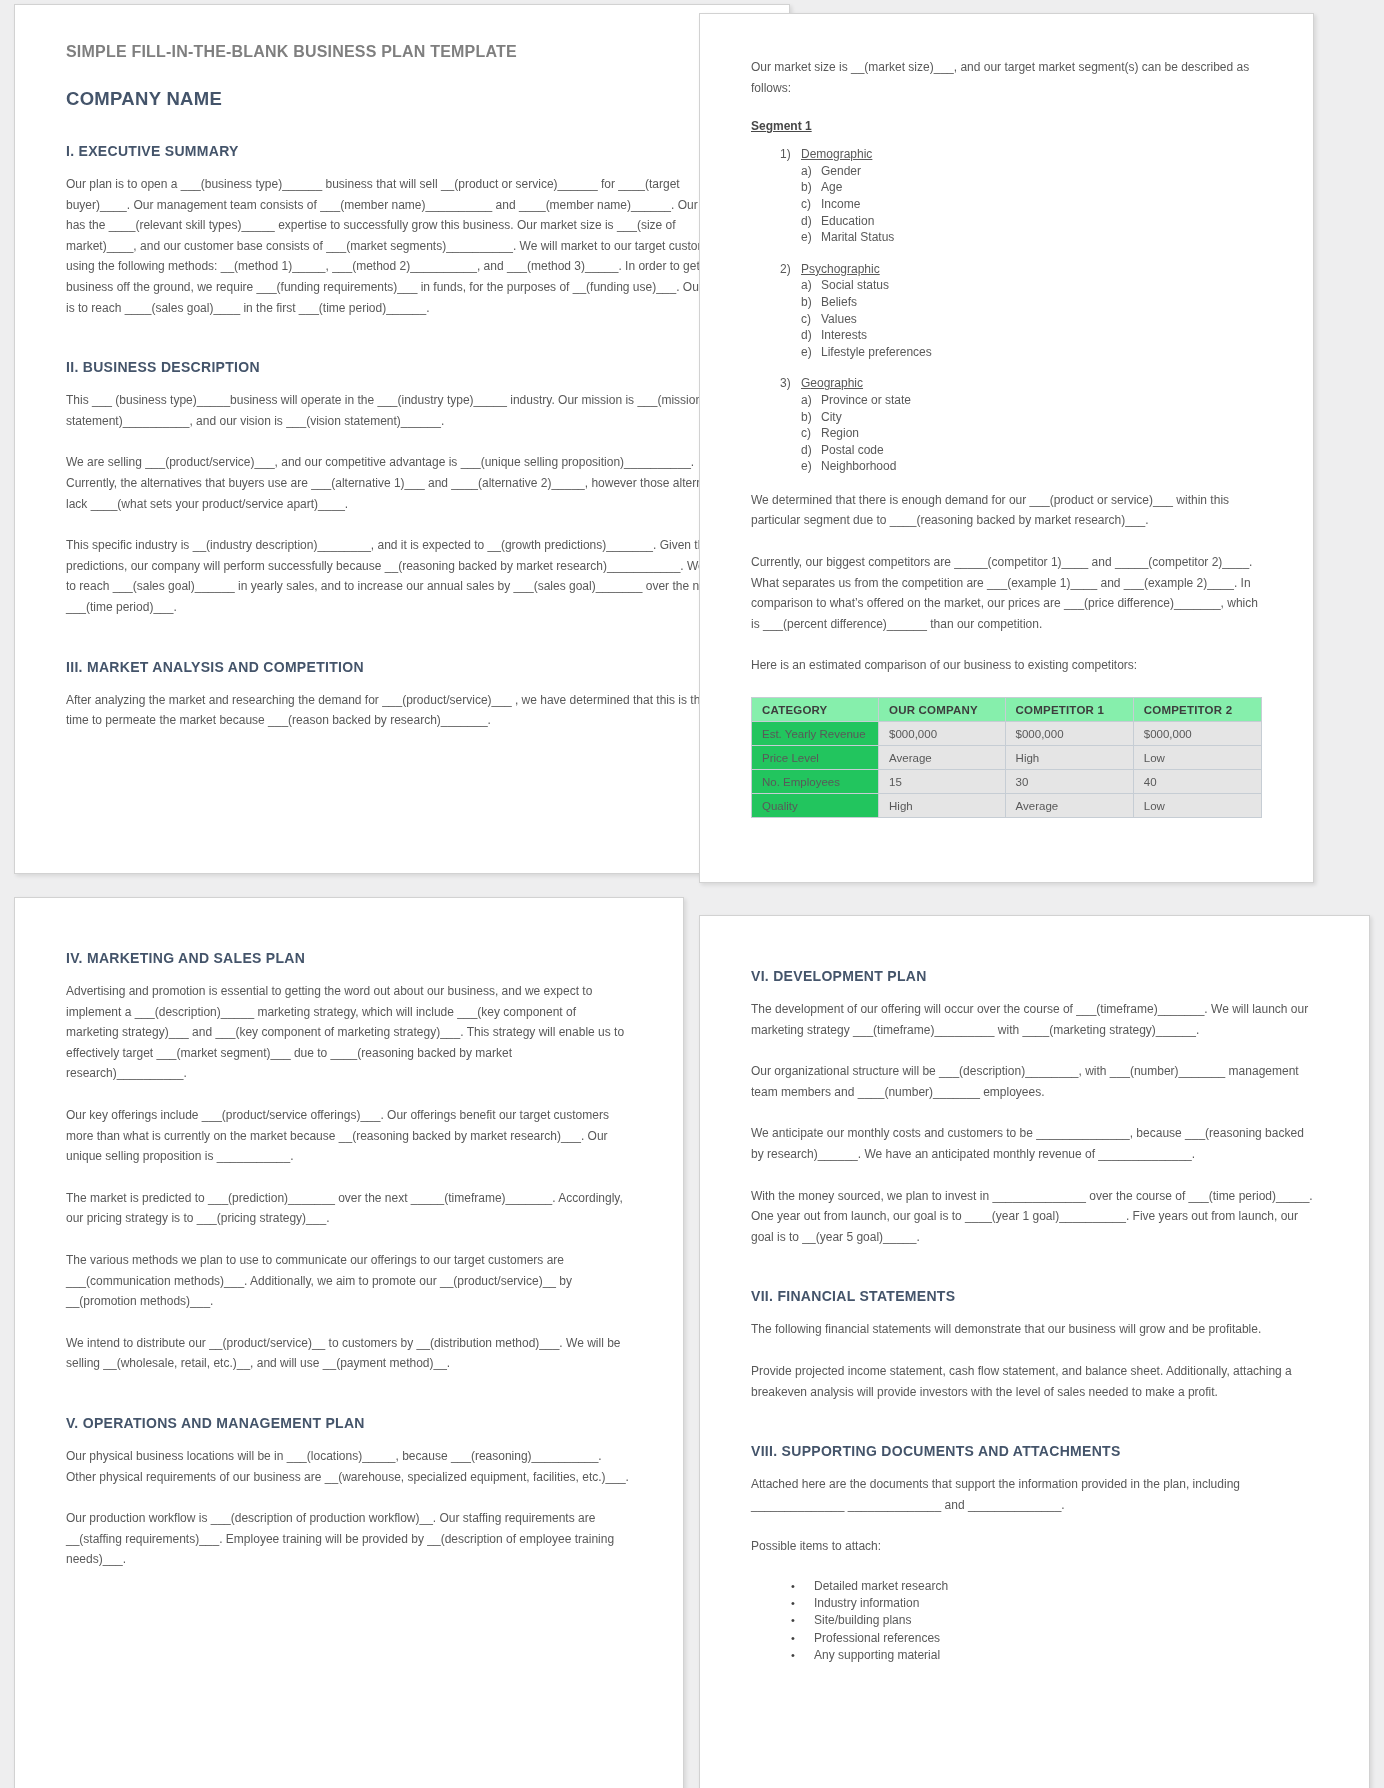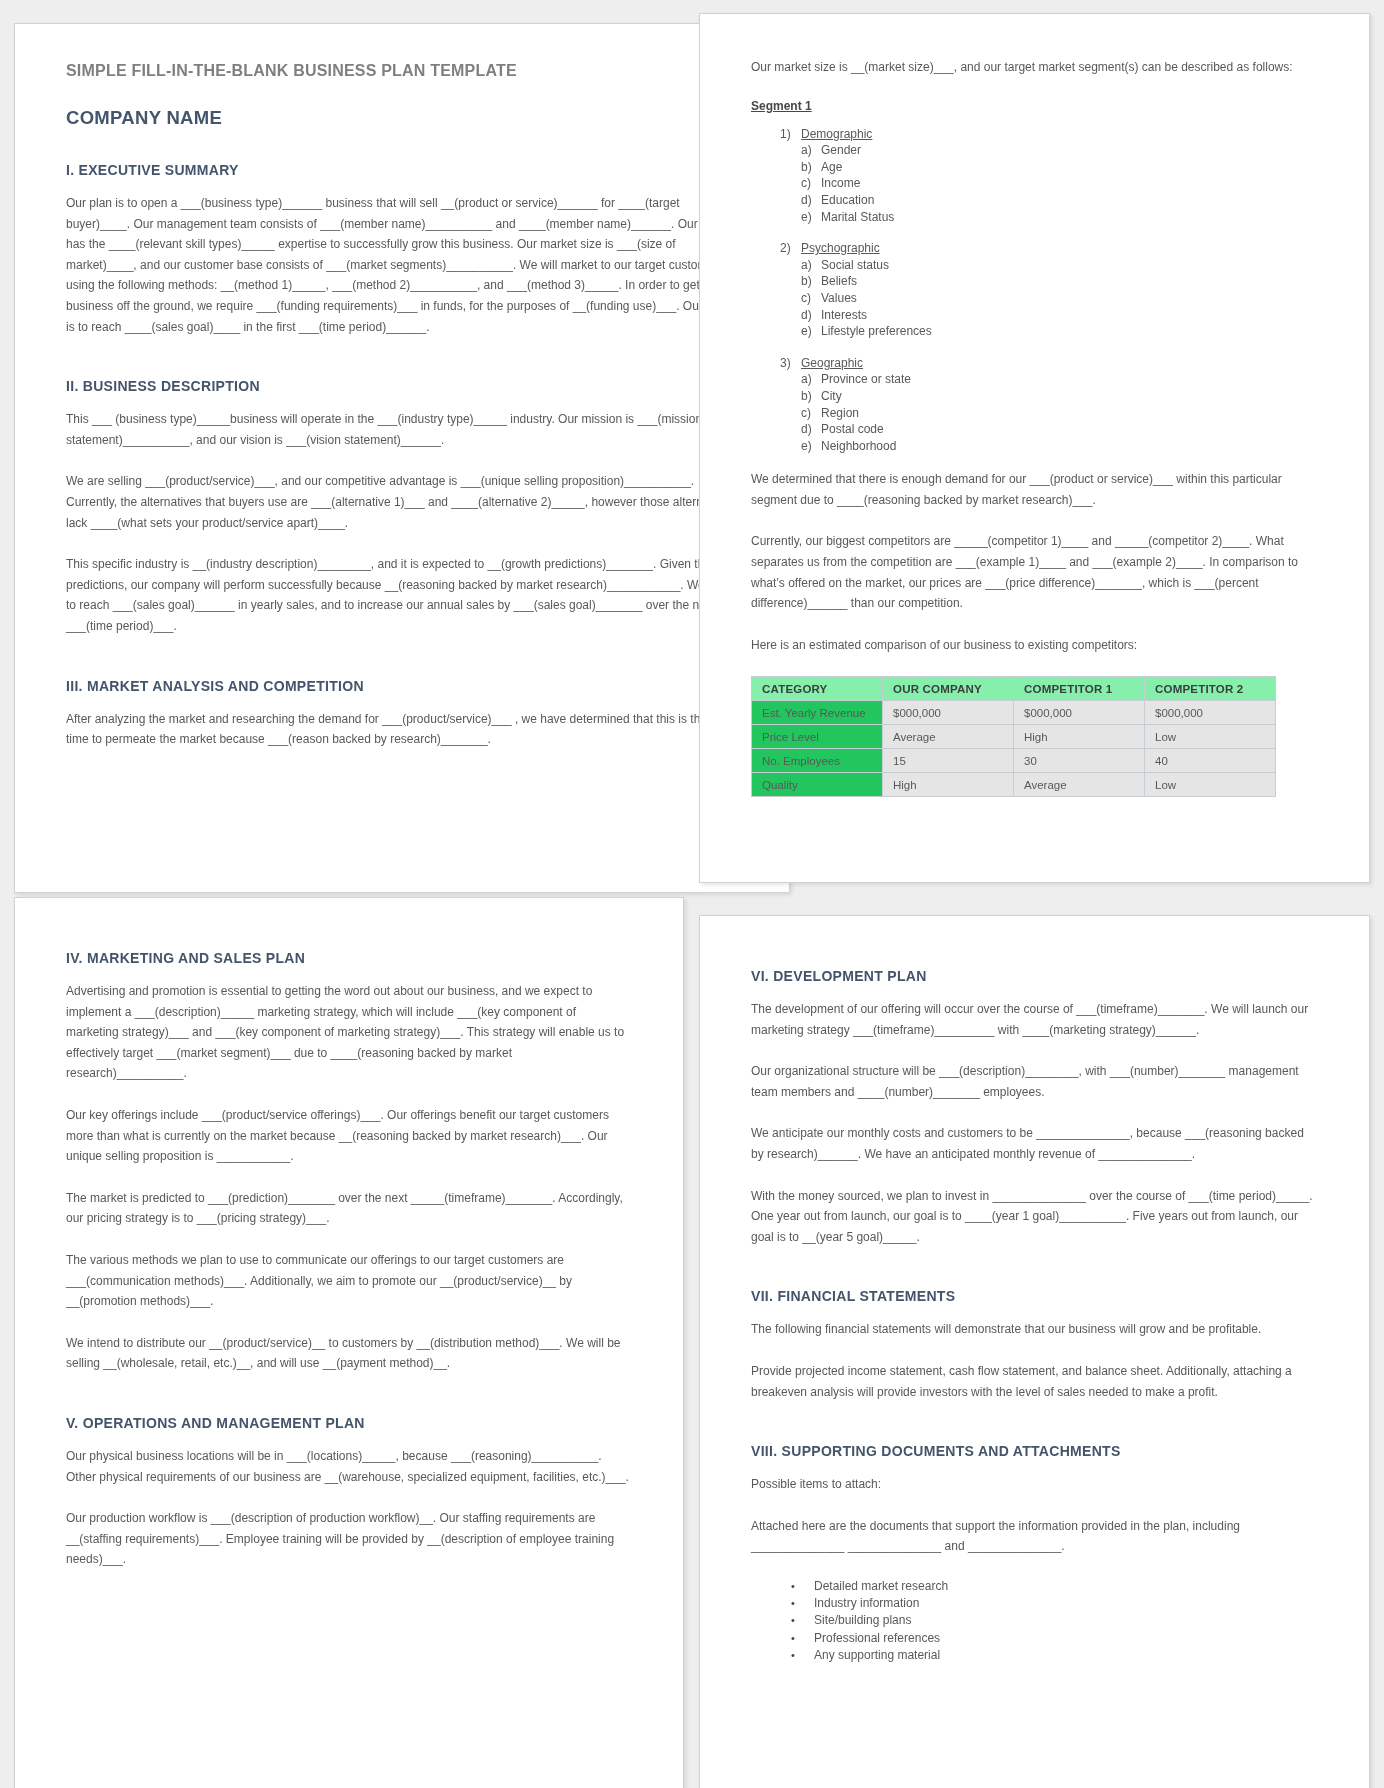--- a/index.html
+++ b/index.html
@@ -8,22 +8,22 @@
     background:#eeeeef;
     font-family:"Liberation Sans", sans-serif;
     position:relative;
   }
   .page{
     position:absolute;background:#ffffff;
     border:1px solid #d2d2d2;
     box-shadow:1.5px 1.5px 4px rgba(0,0,0,.10);
     box-sizing:border-box;
   }
-  #page1{left:14px;top:23px;width:776px;height:870px;padding:38px 51px 0 51px;}
-  #page2{left:699px;top:13px;width:671px;height:870px;padding:43px 51px 6px 51px;}
+  #page1{left:14px;top:4px;width:776px;height:870px;padding:38px 51px 0 51px;}
+  #page2{left:699px;top:13px;width:615px;height:870px;padding:43px 51px 6px 51px;}
   #page3{left:14px;top:897px;width:670px;height:983px;padding:52px 51px 0 51px;}
   #page4{left:699px;top:897px;width:671px;height:877px;padding:52px 51px 0 51px;margin-top:18px;}
 
   .doc-title{font-size:16px;font-weight:bold;color:#7f7f7f;letter-spacing:.2px;margin:0 0 27px 0;}
   .company{font-size:18.5px;font-weight:bold;color:#44546a;letter-spacing:.3px;margin:0 0 33px 0;}
   .sec-h{font-size:14px;font-weight:bold;color:#44546a;letter-spacing:.3px;margin:0 0 15px 0;}
   .sec-h.mt{margin-top:41px;}
   p.body{font-size:12px;color:#595959;line-height:20.6px;margin:0 0 21px 0;}
   p.body.last{margin-bottom:0;}
 
@@ -213,22 +213,22 @@
   <p class="body">The development of our offering will occur over the course of ___(timeframe)_______. We will launch our marketing strategy ___(timeframe)_________ with ____(marketing strategy)______.</p>
   <p class="body">Our organizational structure will be ___(description)________, with ___(number)_______ management team members and ____(number)_______ employees.</p>
   <p class="body">We anticipate our monthly costs and customers to be ______________, because ___(reasoning backed by research)______. We have an anticipated monthly revenue of ______________.</p>
   <p class="body">With the money sourced, we plan to invest in ______________ over the course of  ___(time period)_____. One year out from launch, our goal is to ____(year 1 goal)__________. Five years out from launch, our goal is to __(year 5 goal)_____.</p>
 
   <div class="sec-h mt">VII. FINANCIAL STATEMENTS</div>
   <p class="body">The following financial statements will demonstrate that our business will grow and be profitable.</p>
   <p class="body">Provide projected income statement, cash flow statement, and balance sheet. Additionally, attaching a breakeven analysis will provide investors with the level of sales needed to make a profit.</p>
 
   <div class="sec-h mt">VIII. SUPPORTING DOCUMENTS AND ATTACHMENTS</div>
+  <p class="body">Attached here are the documents that support the information provided in the plan, including ______________ ______________ and ______________.</p>
   <p class="body">Possible items to attach:</p>
-  <p class="body">Attached here are the documents that support the information provided in the plan, including ______________ ______________ and ______________.</p>
 
   <div class="attach-list">
     <div class="attach-item">
         <span class="bullet">•</span>
         <span>Detailed market research</span>
       </div>
     <div class="attach-item">
         <span class="bullet">•</span>
         <span>Industry information</span>
       </div>

